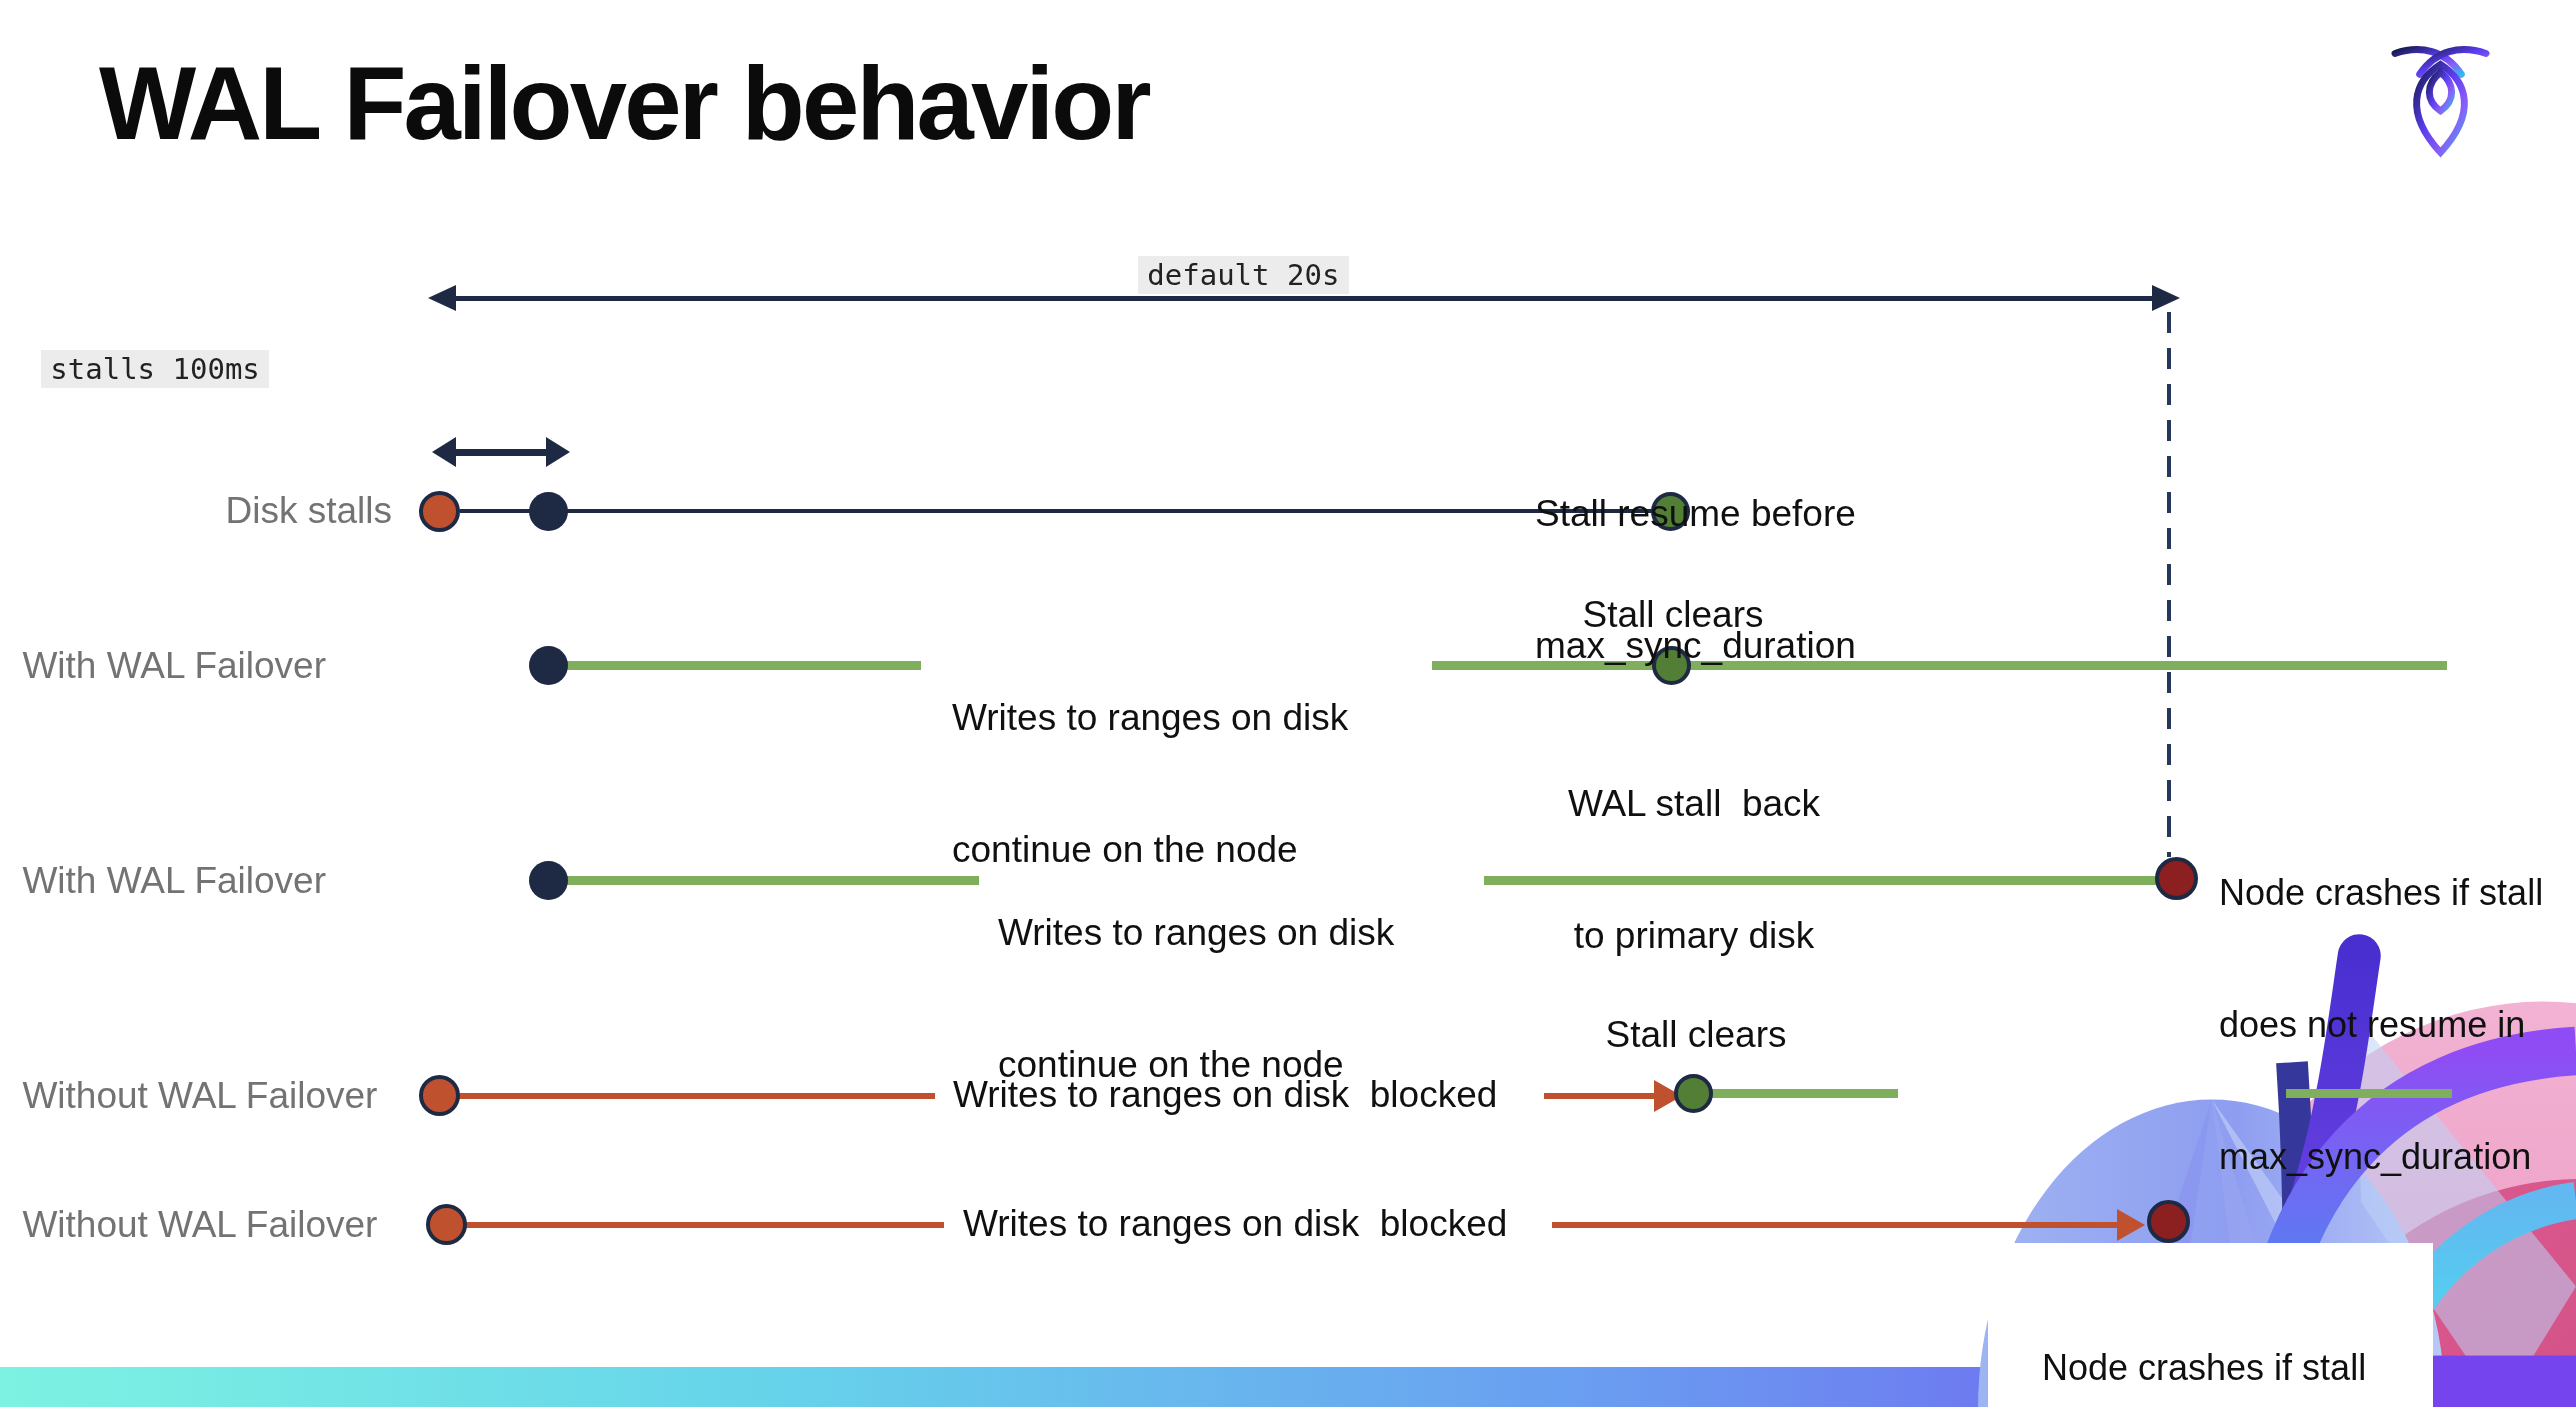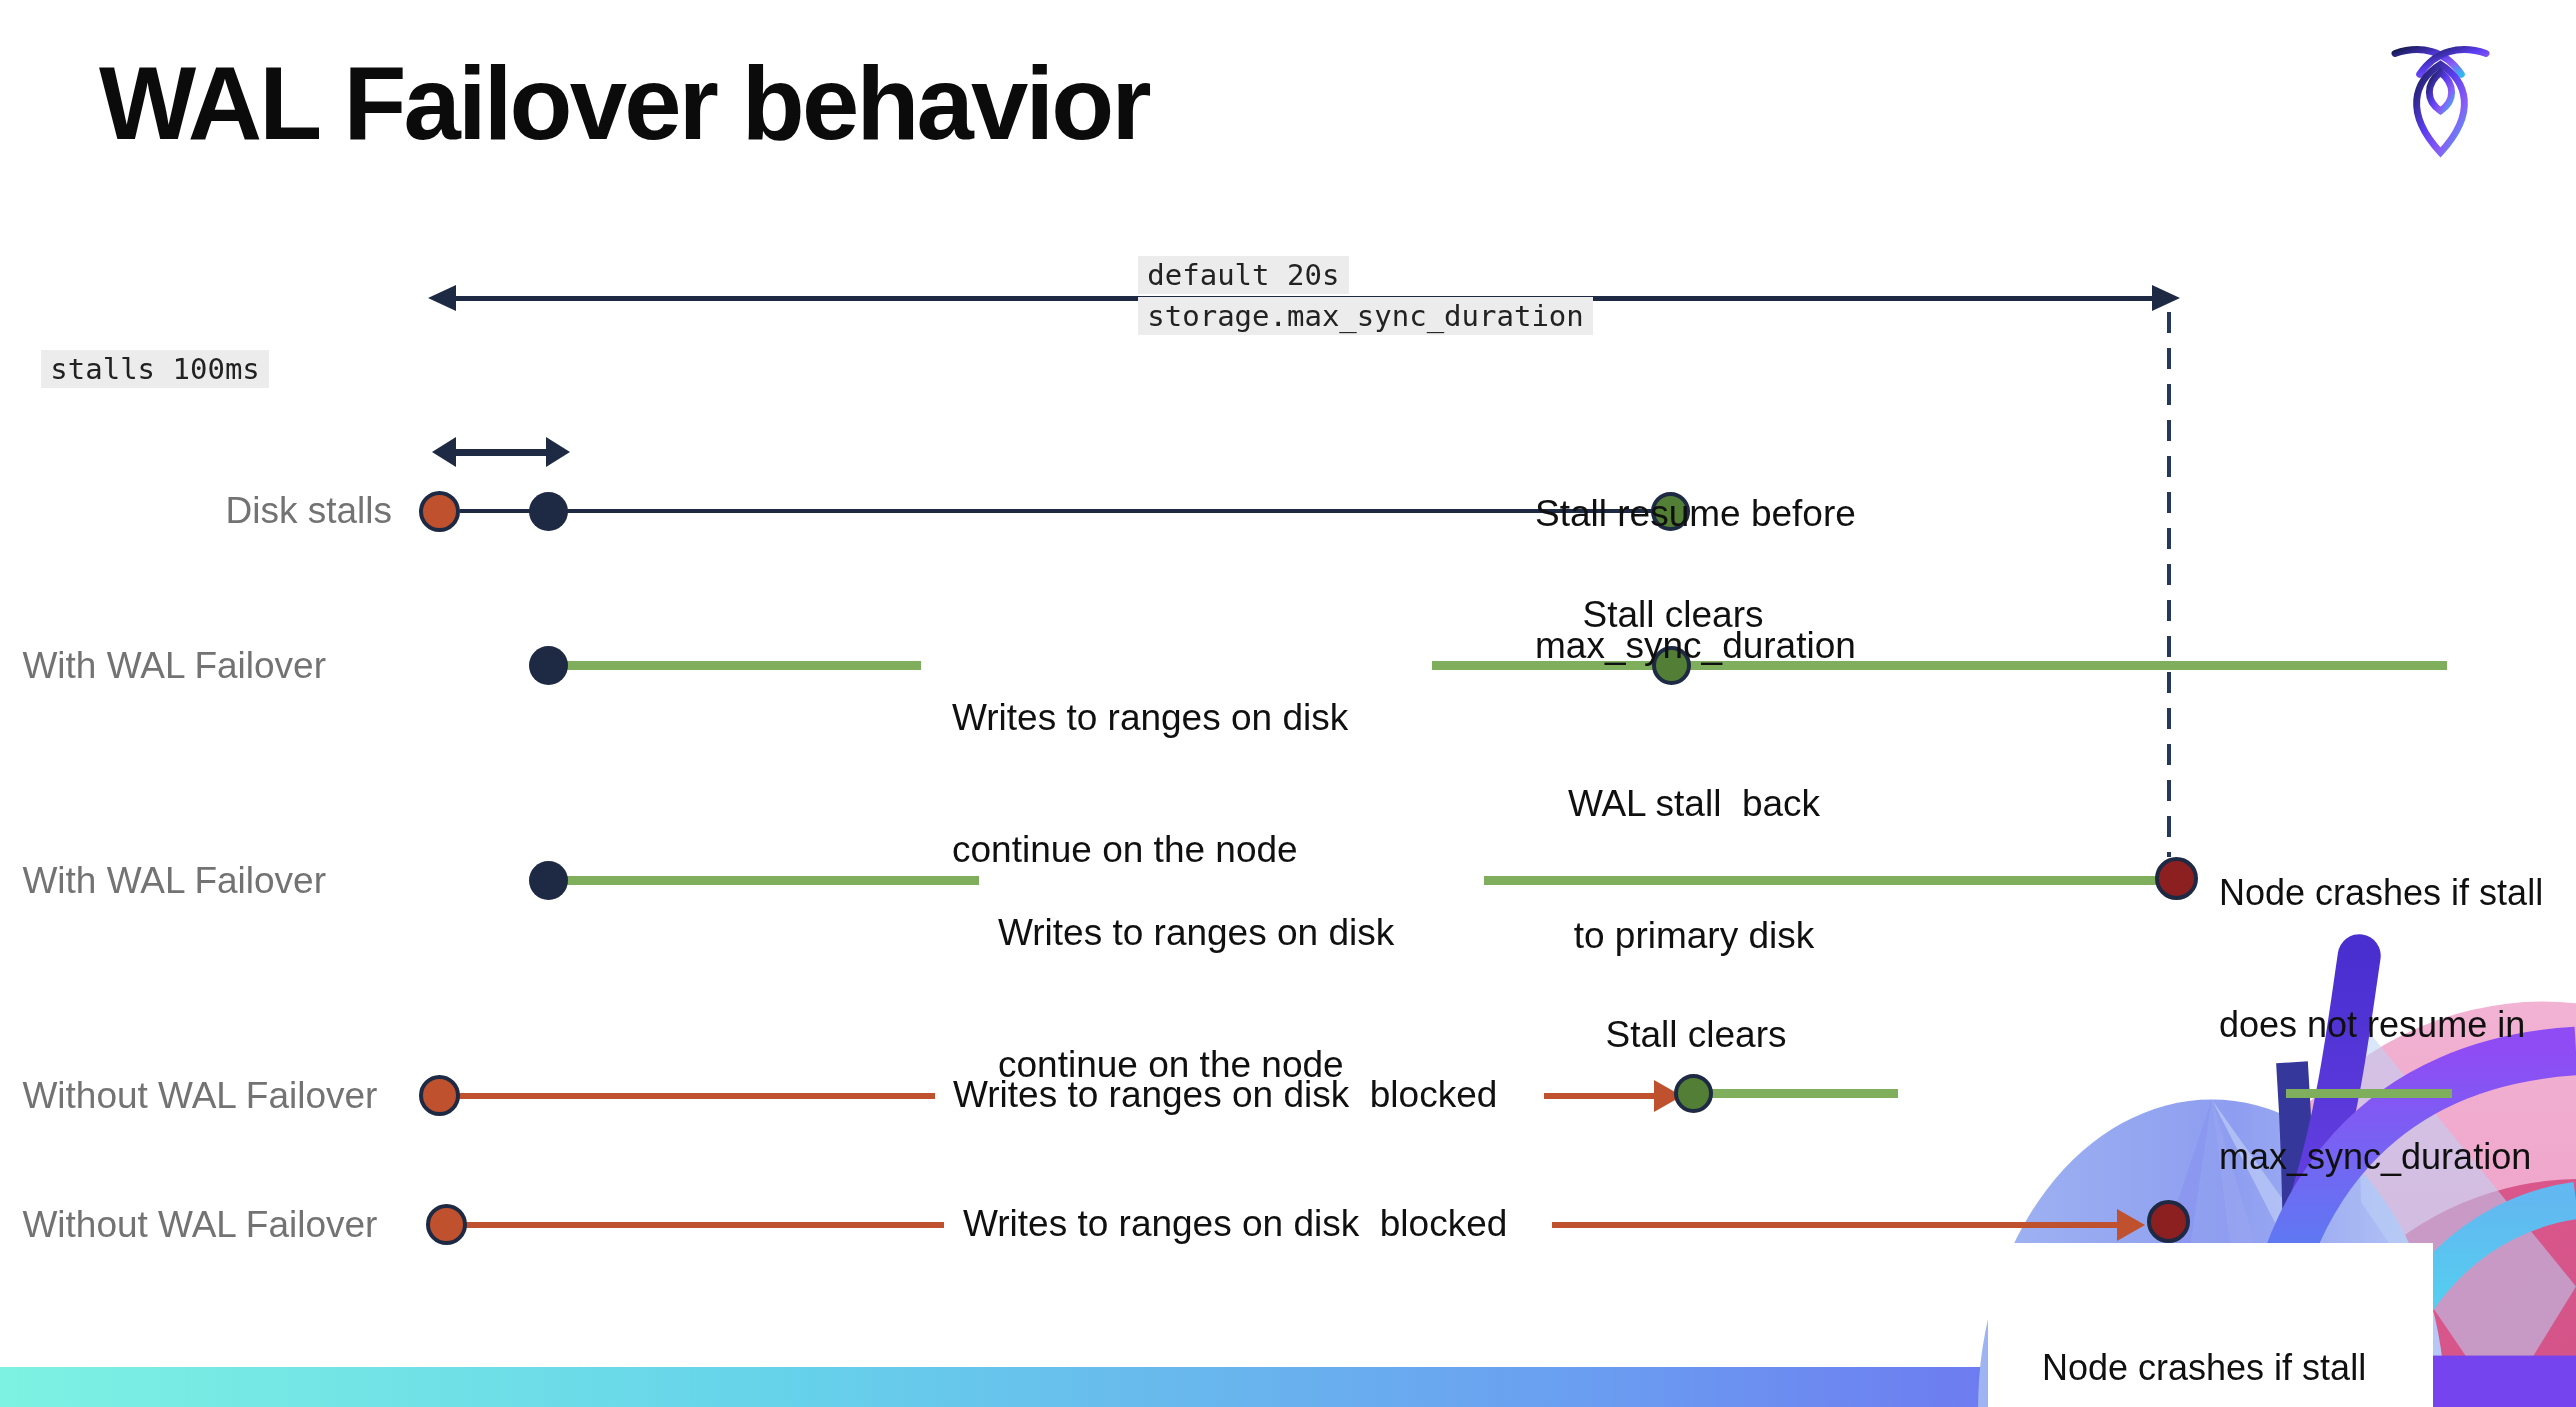--- a/index.html
+++ b/index.html
@@ -117,21 +117,20 @@
     <path d="M 95 452 L 117 428 L 117 520 L 95 520 Z" fill="#52e8dc"></path>
     <rect x="540" y="464" width="160" height="56" fill="#7544ee"></rect>
   </svg>
 
   <div class="bottom-bar"></div>
 
   <div class="line" style="left:453px;top:296px;width:1703px;height:4.7px;background:var(--navy);"></div>
   <div class="tri" style="left:428px;top:285px;border-right:28px solid var(--navy);border-top:13px solid transparent;border-bottom:13px solid transparent;"></div>
   <div class="tri" style="left:2152px;top:285px;border-left:28px solid var(--navy);border-top:13px solid transparent;border-bottom:13px solid transparent;"></div>
   <div class="code-line" style="left:1138px;top:256px;">default 20s</div>
-  <div class="code-line" style="left:1138px;top:297px;">storage.max_sync_duration</div>
 
   <div class="code-line" style="left:41px;top:350px;">stalls 100ms</div>
   <div class="line" style="left:454px;top:449px;width:93px;height:6.5px;background:var(--navy);"></div>
   <div class="tri" style="left:432px;top:437px;border-right:24px solid var(--navy);border-top:15px solid transparent;border-bottom:15px solid transparent;"></div>
   <div class="tri" style="left:546px;top:437px;border-left:24px solid var(--navy);border-top:15px solid transparent;border-bottom:15px solid transparent;"></div>
 
   <div class="row-label" style="left:168px;top:490px;width:224px;text-align:right;">Disk stalls</div>
   <div class="line" style="left:460px;top:509px;width:1196px;height:3.7px;background:var(--navy);"></div>
   <div class="dot ringed" style="left:419px;top:491px;width:41px;height:41px;background:var(--red);"></div>
   <div class="dot" style="left:529px;top:492px;width:39px;height:39px;background:var(--navy);"></div>

